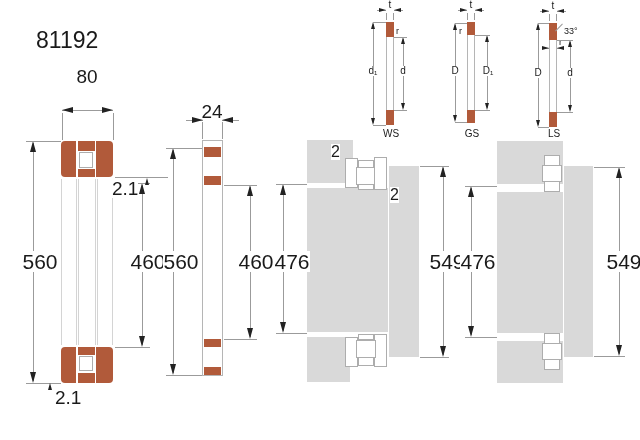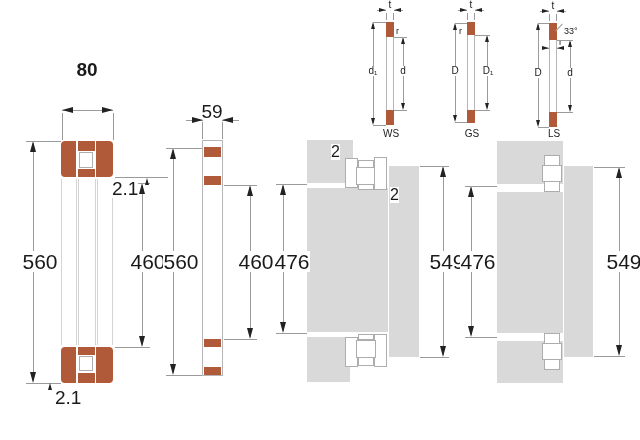--- a/index.html
+++ b/index.html
@@ -26,22 +26,23 @@
   .aD.s{border-left-width:2px;border-right-width:2px;border-top-width:7px;}
   .aL.s{border-top-width:2px;border-bottom-width:2px;border-right-width:7px;}
   .aR.s{border-top-width:2px;border-bottom-width:2px;border-left-width:7px;}
   .diag{position:absolute;width:10px;height:1px;background:#9b9b9b;transform:rotate(-45deg);}
 </style>
 </head>
 <body>
 
 <div id="canvas">
 
-
-  <div class="mid" style="left:67px;top:60px;width:40px;font-weight:bold;">80</div>
+  <div class="title" style="left:36px;top:28px;">81192</div>
+
+  <div class="mid" style="left:67px;top:67px;width:40px;">80</div>
   <div class="hl" style="left:62px;top:110px;width:51px;"></div>
   <div class="aL" style="left:62px;top:107px;"></div>
   <div class="aR" style="left:102px;top:107px;"></div>
   <div class="vl" style="left:62px;top:113px;height:27px;"></div>
   <div class="vl" style="left:113px;top:113px;height:27px;"></div>
 
   <div class="pl" style="left:61px;top:179px;height:166px;"></div>
   <div class="pl" style="left:76px;top:179px;height:166px;"></div>
   <div class="pl" style="left:78px;top:179px;height:166px;"></div>
   <div class="pl" style="left:95px;top:179px;height:166px;"></div>
@@ -75,21 +76,21 @@
 
   <div class="br" style="left:61px;top:347px;width:15px;height:36px;border-radius:4px 0 0 4px;"></div>
   <div class="br" style="left:96px;top:347px;width:17px;height:36px;border-radius:0 4px 4px 0;"></div>
   <div class="br" style="left:78px;top:347px;width:17px;height:8px;"></div>
   <div class="br" style="left:78px;top:373px;width:17px;height:10px;"></div>
   <div class="ol" style="left:79px;top:356px;width:14px;height:15px;"></div>
 
   <div class="lbl" style="left:22px;top:251px;width:36px;">560</div>
   <div class="lbl" style="left:130px;top:251px;width:36px;">460</div>
 
-  <div class="mid" style="left:192px;top:102px;width:40px;">59</div>
+  <div class="mid" style="left:192px;top:102px;width:40px;">24</div>
   <div class="hl" style="left:186px;top:120px;width:17px;"></div>
   <div class="hl" style="left:222px;top:120px;width:17px;"></div>
   <div class="aR" style="left:192px;top:117px;"></div>
   <div class="aL" style="left:222px;top:117px;"></div>
   <div class="vl" style="left:202px;top:122px;height:17px;"></div>
   <div class="vl" style="left:222px;top:122px;height:17px;"></div>
 
   <div class="ol" style="left:202px;top:140px;width:21px;height:236px;border-color:#b5b5b5;"></div>
   <div class="br" style="left:204px;top:147px;width:17px;height:10px;"></div>
   <div class="br" style="left:204px;top:176px;width:17px;height:9px;"></div>

